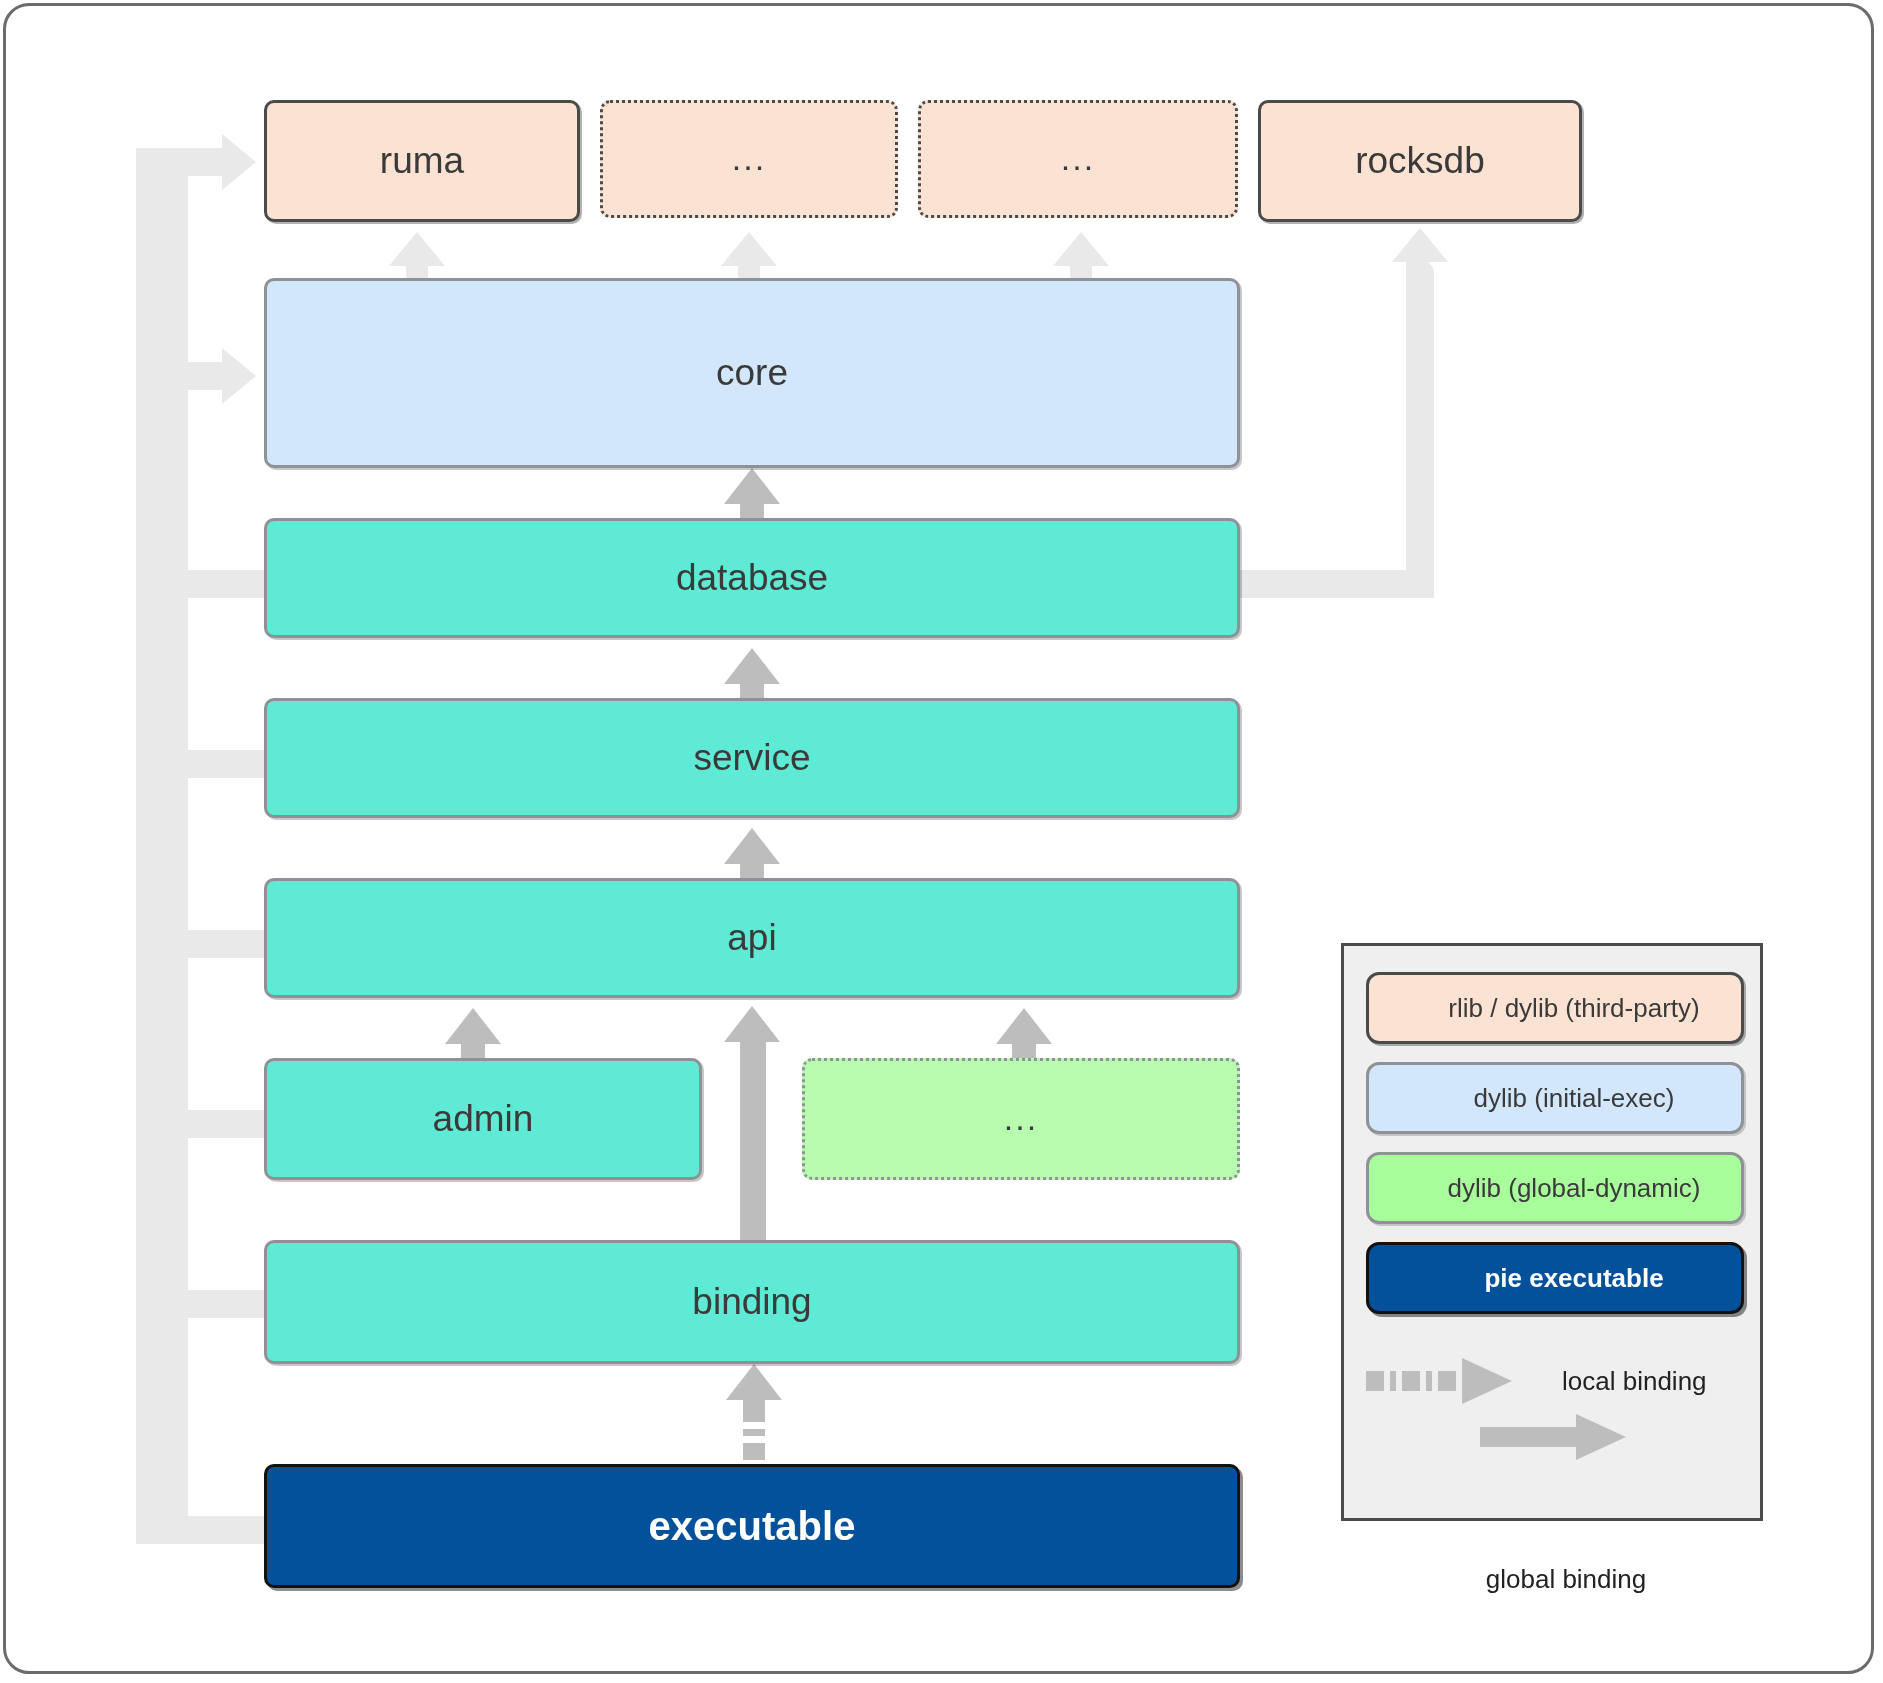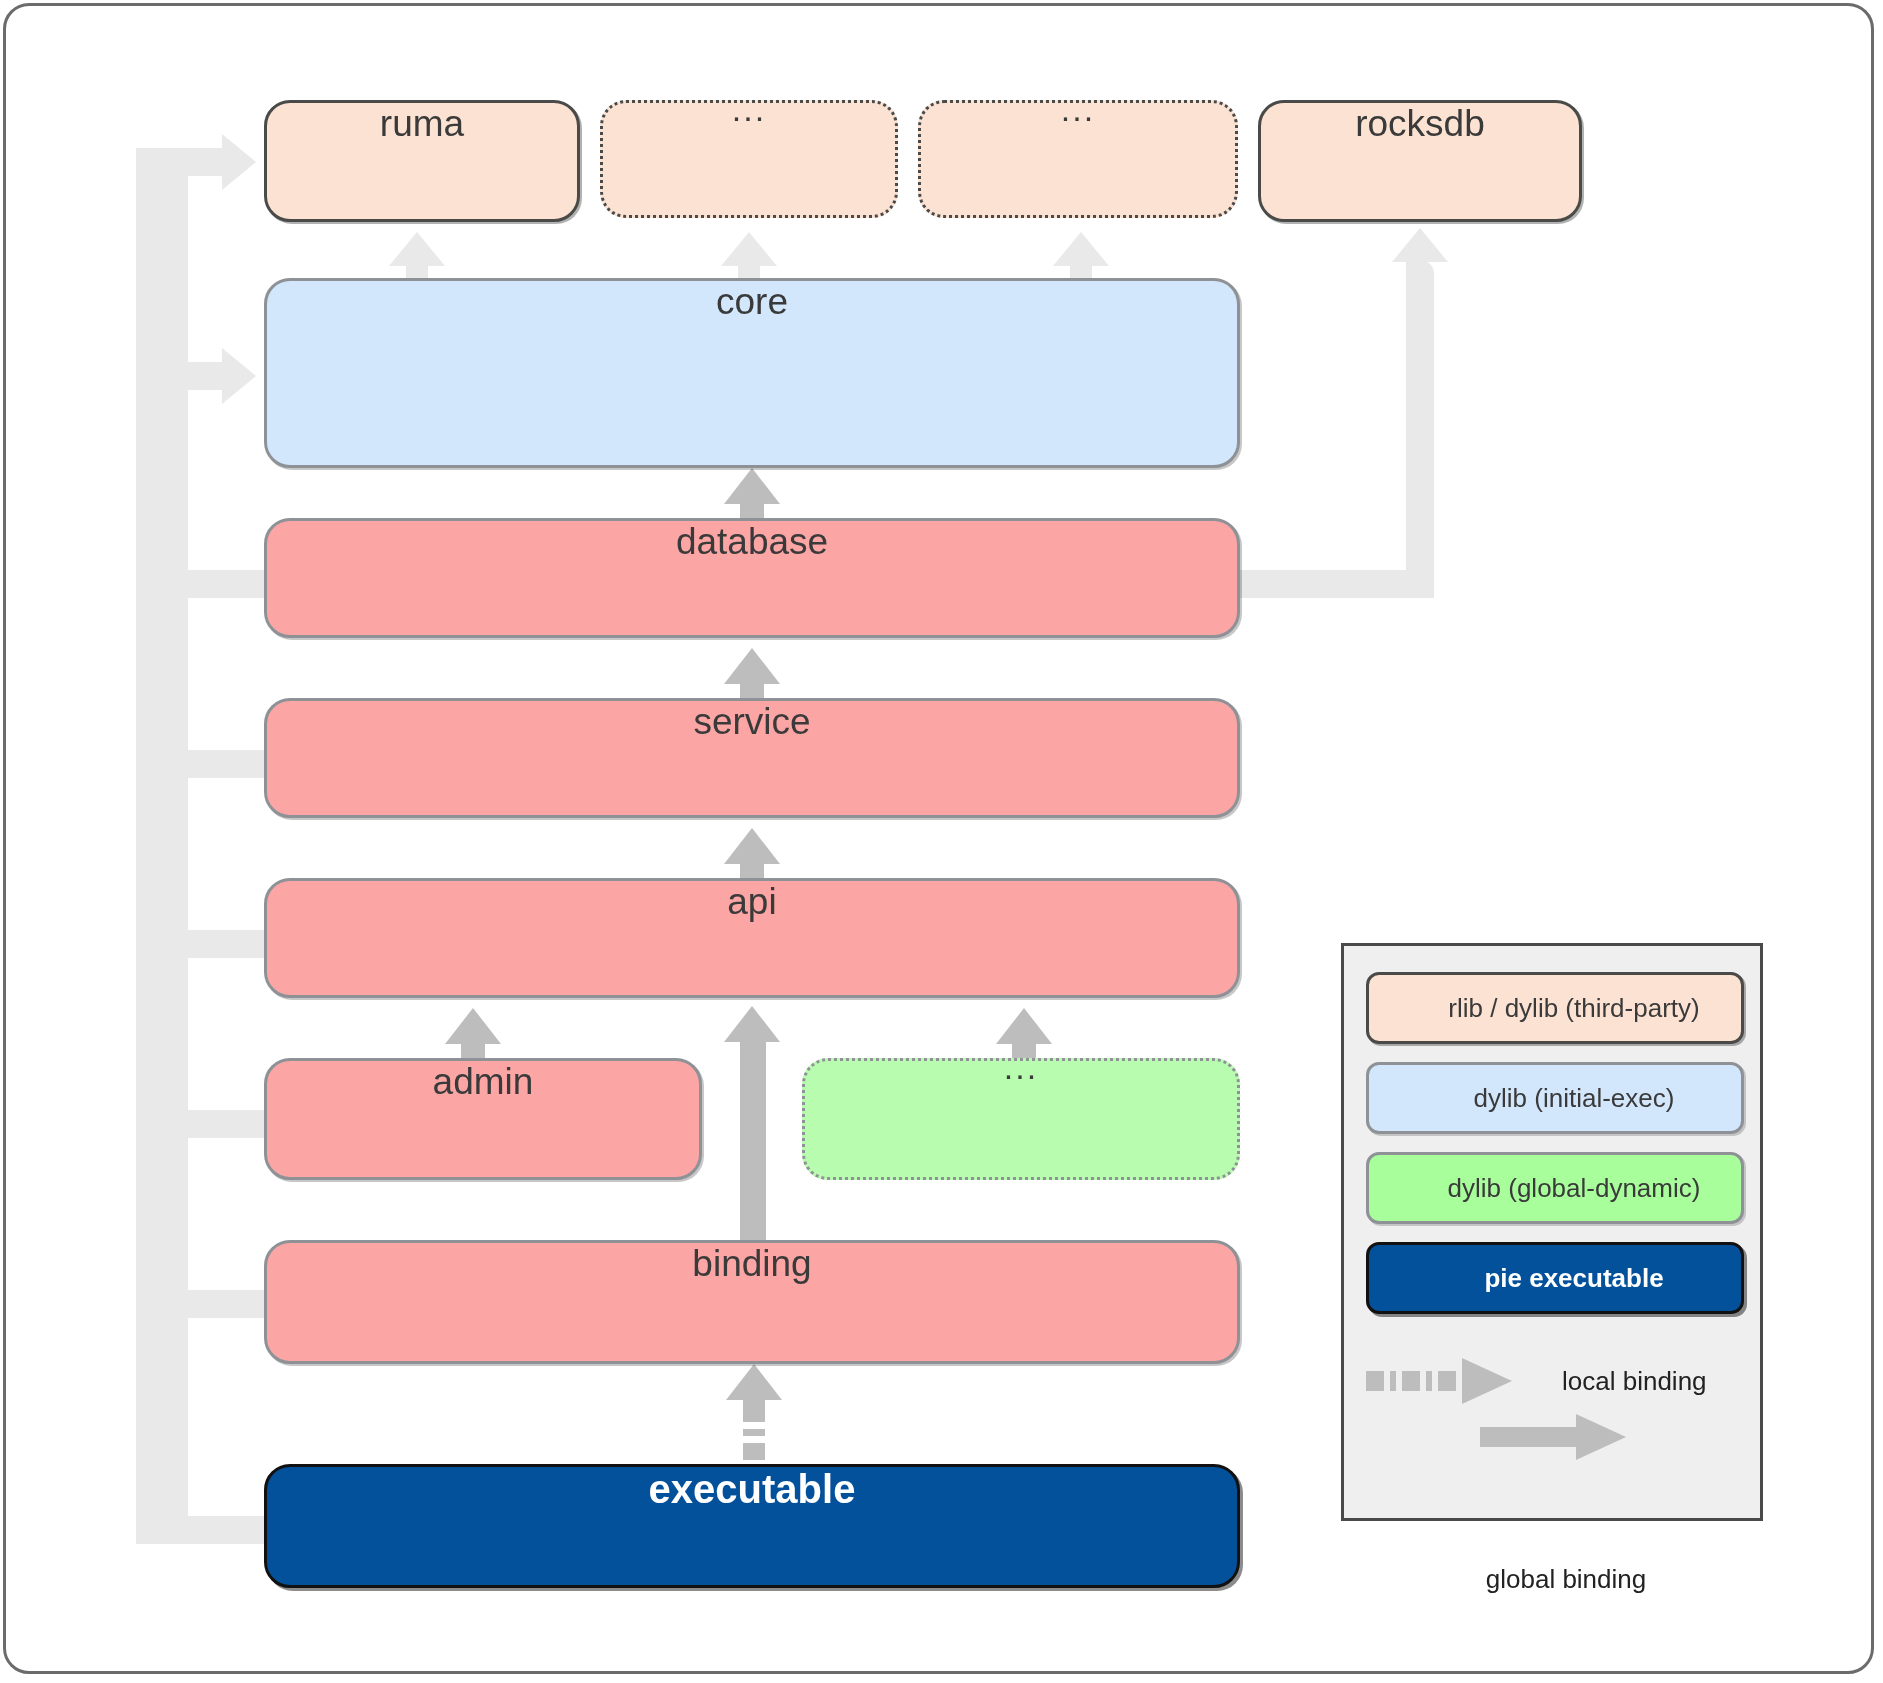--- a/index.html
+++ b/index.html
@@ -27,23 +27,23 @@
     border-radius: 26px;
     box-sizing: border-box;
     background: #ffffff;
   }
 
   
   .node {
     position: absolute;
     box-sizing: border-box;
     display: flex;
-    align-items: flex-start;
+    align-items: center;
     justify-content: center;
-    border-radius: 26px;
+    border-radius: 10px;
     font-size: 37px;
     color: #3a3a3a;
     text-align: center;
     z-index: 6;
   }
   .node.peach {
     background: #fce2d3;
     border: 3px solid #4a4a48;
     box-shadow: 2px 2px 0 rgba(0,0,0,0.30);
   }
@@ -51,21 +51,21 @@
     background: #fce2d3;
     border: 3px dotted #4a4a48;
     box-shadow: none;
   }
   .node.blue {
     background: #d2e6fc;
     border: 3px solid #8e9196;
     box-shadow: 2px 2px 0 rgba(0,0,0,0.22);
   }
   .node.green {
-    background: #fca5a5;
+    background: #5eead4;
     border: 3px solid #8e9196;
     box-shadow: 2px 2px 0 rgba(0,0,0,0.22);
   }
   .node.green-dotted {
     background: #b8fdaf;
     border: 3px dotted #8e9196;
     box-shadow: none;
   }
   .node.navy {
     background: #04519b;

